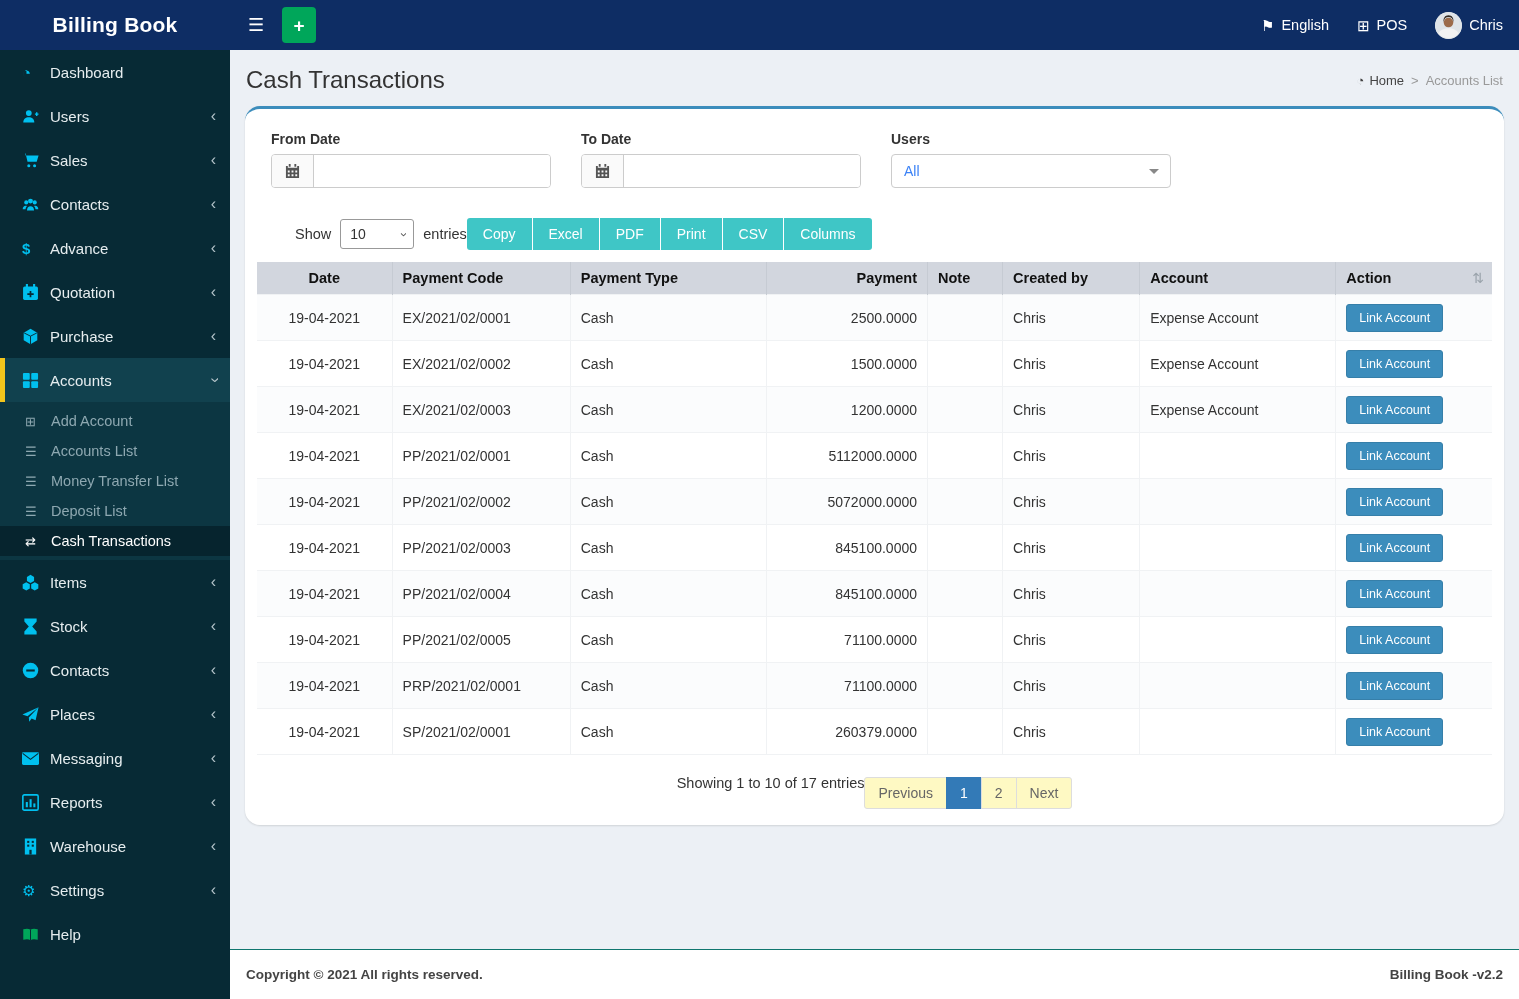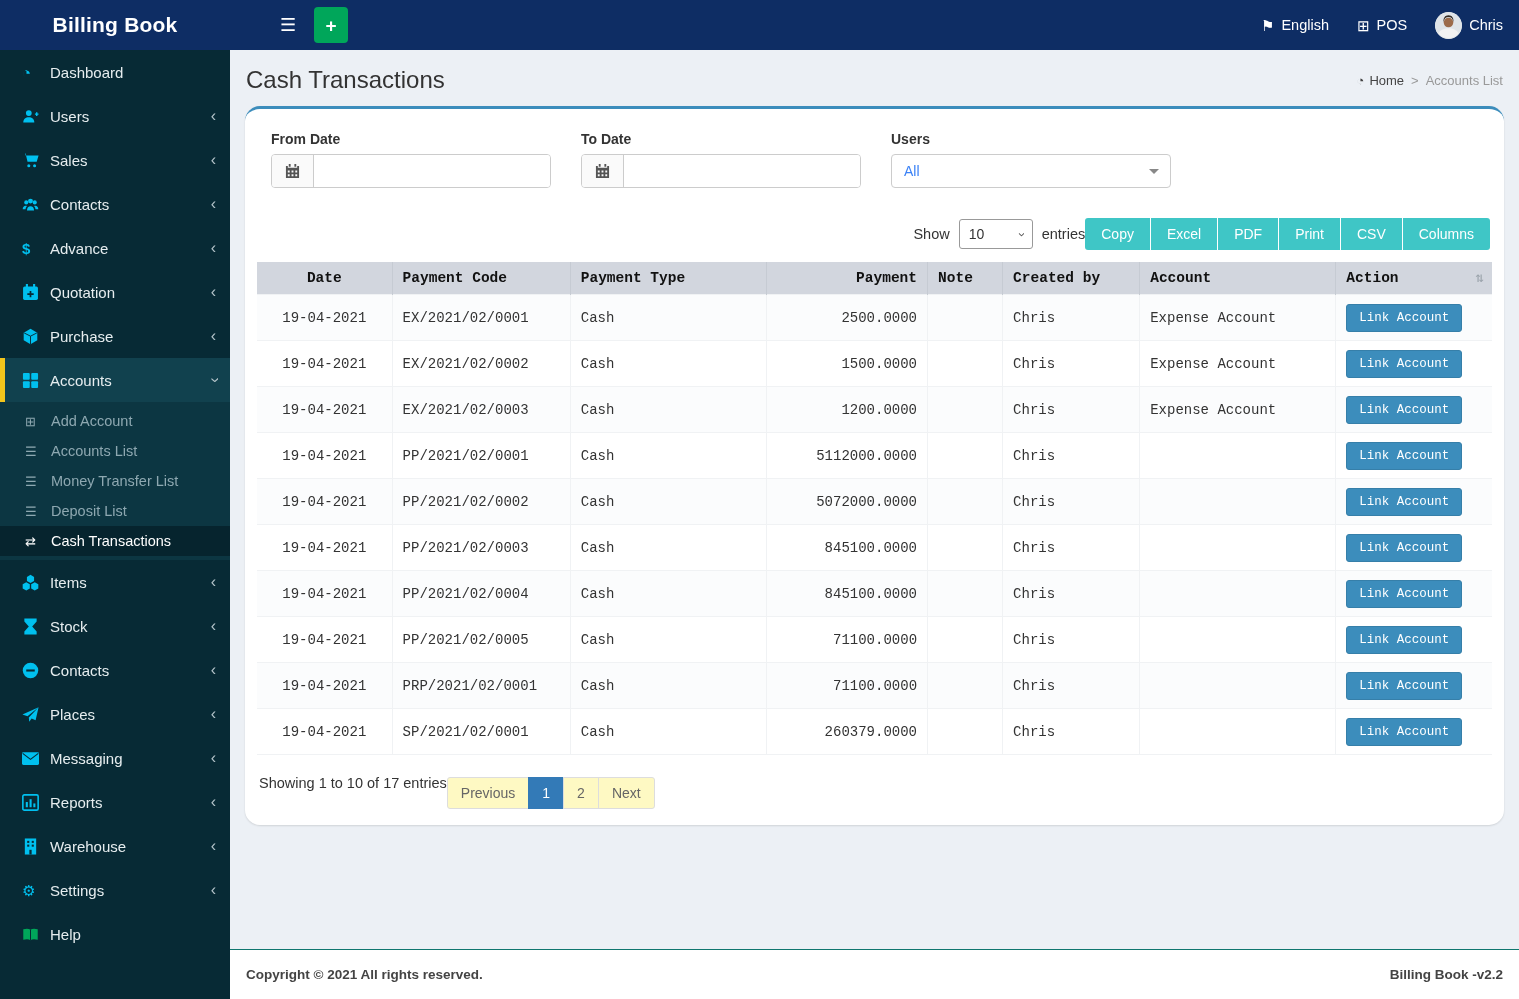--- a/index.html
+++ b/index.html
@@ -9,21 +9,21 @@
   }
   *{box-sizing:border-box;}
   html,body{margin:0;padding:0;}
   body{
     width:1519px;height:999px;overflow:hidden;
     font-family:"Liberation Sans",sans-serif;
     display:grid;grid-template-columns:230px 1fr;grid-template-rows:50px 1fr 50px;
     background:var(--content-bg);
   }
   
-  .navbar{grid-column:1/3;background:var(--navy);color:#fff;display:flex;align-items:stretch;gap:32px;}
+  .navbar{grid-column:1/3;background:var(--navy);color:#fff;display:flex;align-items:stretch;}
   .brand{width:230px;display:flex;align-items:center;justify-content:center;font-size:21px;font-weight:bold;letter-spacing:.2px;cursor:pointer;}
   .nav-left{display:flex;align-items:center;padding-left:12px;gap:12px;}
   .hamburger{background:transparent;border:none;color:#fff;font-size:18px;cursor:pointer;padding:4px 6px;}
   .add-btn{background:var(--green);color:#fff;border:none;border-radius:4px;width:34px;height:36px;font-size:19px;font-weight:bold;cursor:pointer;line-height:1;}
   .nav-right{margin-left:auto;display:flex;align-items:center;gap:28px;padding-right:16px;font-size:14.5px;}
   .nav-link{color:#fff;display:flex;align-items:center;gap:7px;cursor:pointer;text-decoration:none;}
   .nav-ico{font-size:15px;display:inline-flex;align-items:center;}
   .avatar{width:27px;height:27px;border-radius:50%;overflow:hidden;display:inline-flex;background:#dfe4e8;}
   .avatar svg{width:100%;height:100%;}
   
@@ -51,42 +51,42 @@
   .card{background:#fff;border-top:3px solid var(--primary);border-radius:15px;box-shadow:0 1px 2px rgba(0,0,0,.12);margin:0 15px;padding:10px 12px 14px 12px;}
   .filters{display:flex;gap:30px;padding:12px 14px 24px 14px;}
   .filter-col{width:280px;}
   .filter-label{display:block;font-weight:bold;font-size:14px;color:#333;margin-bottom:7px;}
   .input-group{display:flex;height:34px;border:1px solid #ccc;border-radius:4px;overflow:hidden;background:#fff;}
   .input-addon{width:42px;background:#fafafa;border-right:1px solid #ccc;display:flex;align-items:center;justify-content:center;color:#555;}
   .input-field{flex:1;border:none;outline:none;padding:0 10px;font-size:14px;font-family:inherit;}
   .select{height:34px;border:1px solid #ccc;border-radius:4px;display:flex;align-items:center;padding:0 26px 0 12px;font-size:14px;color:#3b82f6;position:relative;background:#fff;cursor:pointer;}
   .select .caret{position:absolute;right:11px;top:14px;width:0;height:0;border-left:5px solid transparent;border-right:5px solid transparent;border-top:5px solid #888;}
   
-  .controls{display:flex;justify-content:flex-end;align-items:center;padding:6px 2px 12px 2px;}
+  .controls{display:flex;justify-content:flex-start;align-items:center;padding:6px 2px 12px 2px;margin-left:36px;}
   .show-entries{display:flex;align-items:center;gap:9px;font-size:14.5px;color:#333;}
   .mini-select{width:74px;height:30px;border:1px solid #999;border-radius:3px;display:flex;align-items:center;justify-content:space-between;padding:0 9px;font-size:14px;color:#333;background:#fff;cursor:pointer;}
   .mini-select .vchev{color:#555;font-size:13px;transform:rotate(-90deg);display:inline-block;}
   .export-buttons{display:flex;gap:1px;}
   .export-btn{background:var(--teal);color:#fff;border:none;font-size:14px;padding:8px 16px;cursor:pointer;font-family:inherit;}
   .export-btn:first-child{border-radius:3px 0 0 3px;}
   .export-btn:last-child{border-radius:0 3px 3px 0;}
   
-  table{width:100%;border-collapse:collapse;font-size:14px;color:#333;table-layout:fixed;font-family:Liberation Mono, monospace;}
+  table{width:100%;border-collapse:collapse;font-size:14px;color:#333;table-layout:fixed;}
   thead th{background:#d2d6de;font-weight:bold;font-size:14.5px;color:#111;padding:8px 10px;text-align:left;border-right:1px solid #c6cbd3;position:relative;}
   thead th:last-child{border-right:none;}
   tbody td{padding:8px 10px;border:1px solid #f0f2f4;height:46px;background:#fff;vertical-align:middle;overflow:hidden;}
   tbody tr:nth-child(odd) td{background:#fbfcfd;}
   tbody td:first-child{border-left:none;}
   tbody td:last-child{border-right:none;}
   .center{text-align:center;}
   .right{text-align:right;}
   .sort-ico{position:absolute;right:8px;top:9px;color:#9aa3ab;font-size:14px;font-weight:normal;}
   .link-btn{background:var(--primary);border:1px solid #367fa9;color:#fff;font-size:12.5px;padding:6px 12px;border-radius:3px;cursor:pointer;font-family:inherit;}
   
-  .table-footer{display:flex;justify-content:flex-start;align-items:flex-start;padding:14px 2px 2px 2px;}
+  .table-footer{display:flex;justify-content:center;align-items:flex-start;padding:14px 2px 2px 2px;}
   .summary{font-size:14.5px;color:#333;padding-top:6px;}
   .pagination{display:flex;margin-top:8px;}
   .page-btn{border:1px solid #ddd;background:#fef9c3;color:#666;padding:7px 13px;font-size:14px;cursor:pointer;margin-left:-1px;font-family:inherit;}
   .page-btn.first{border-radius:3px 0 0 3px;margin-left:0;}
   .page-btn.last{border-radius:0 3px 3px 0;}
   .page-btn.active{background:var(--page-active);border-color:var(--page-active);color:#fff;}
   
   .footer{grid-row:3;grid-column:2;background:#fff;border-top:1px solid #0f766e;display:flex;justify-content:space-between;align-items:center;padding:0 16px;font-size:13.5px;font-weight:bold;color:#444;}
   .g{display:inline-block;line-height:1;}
 </style>

